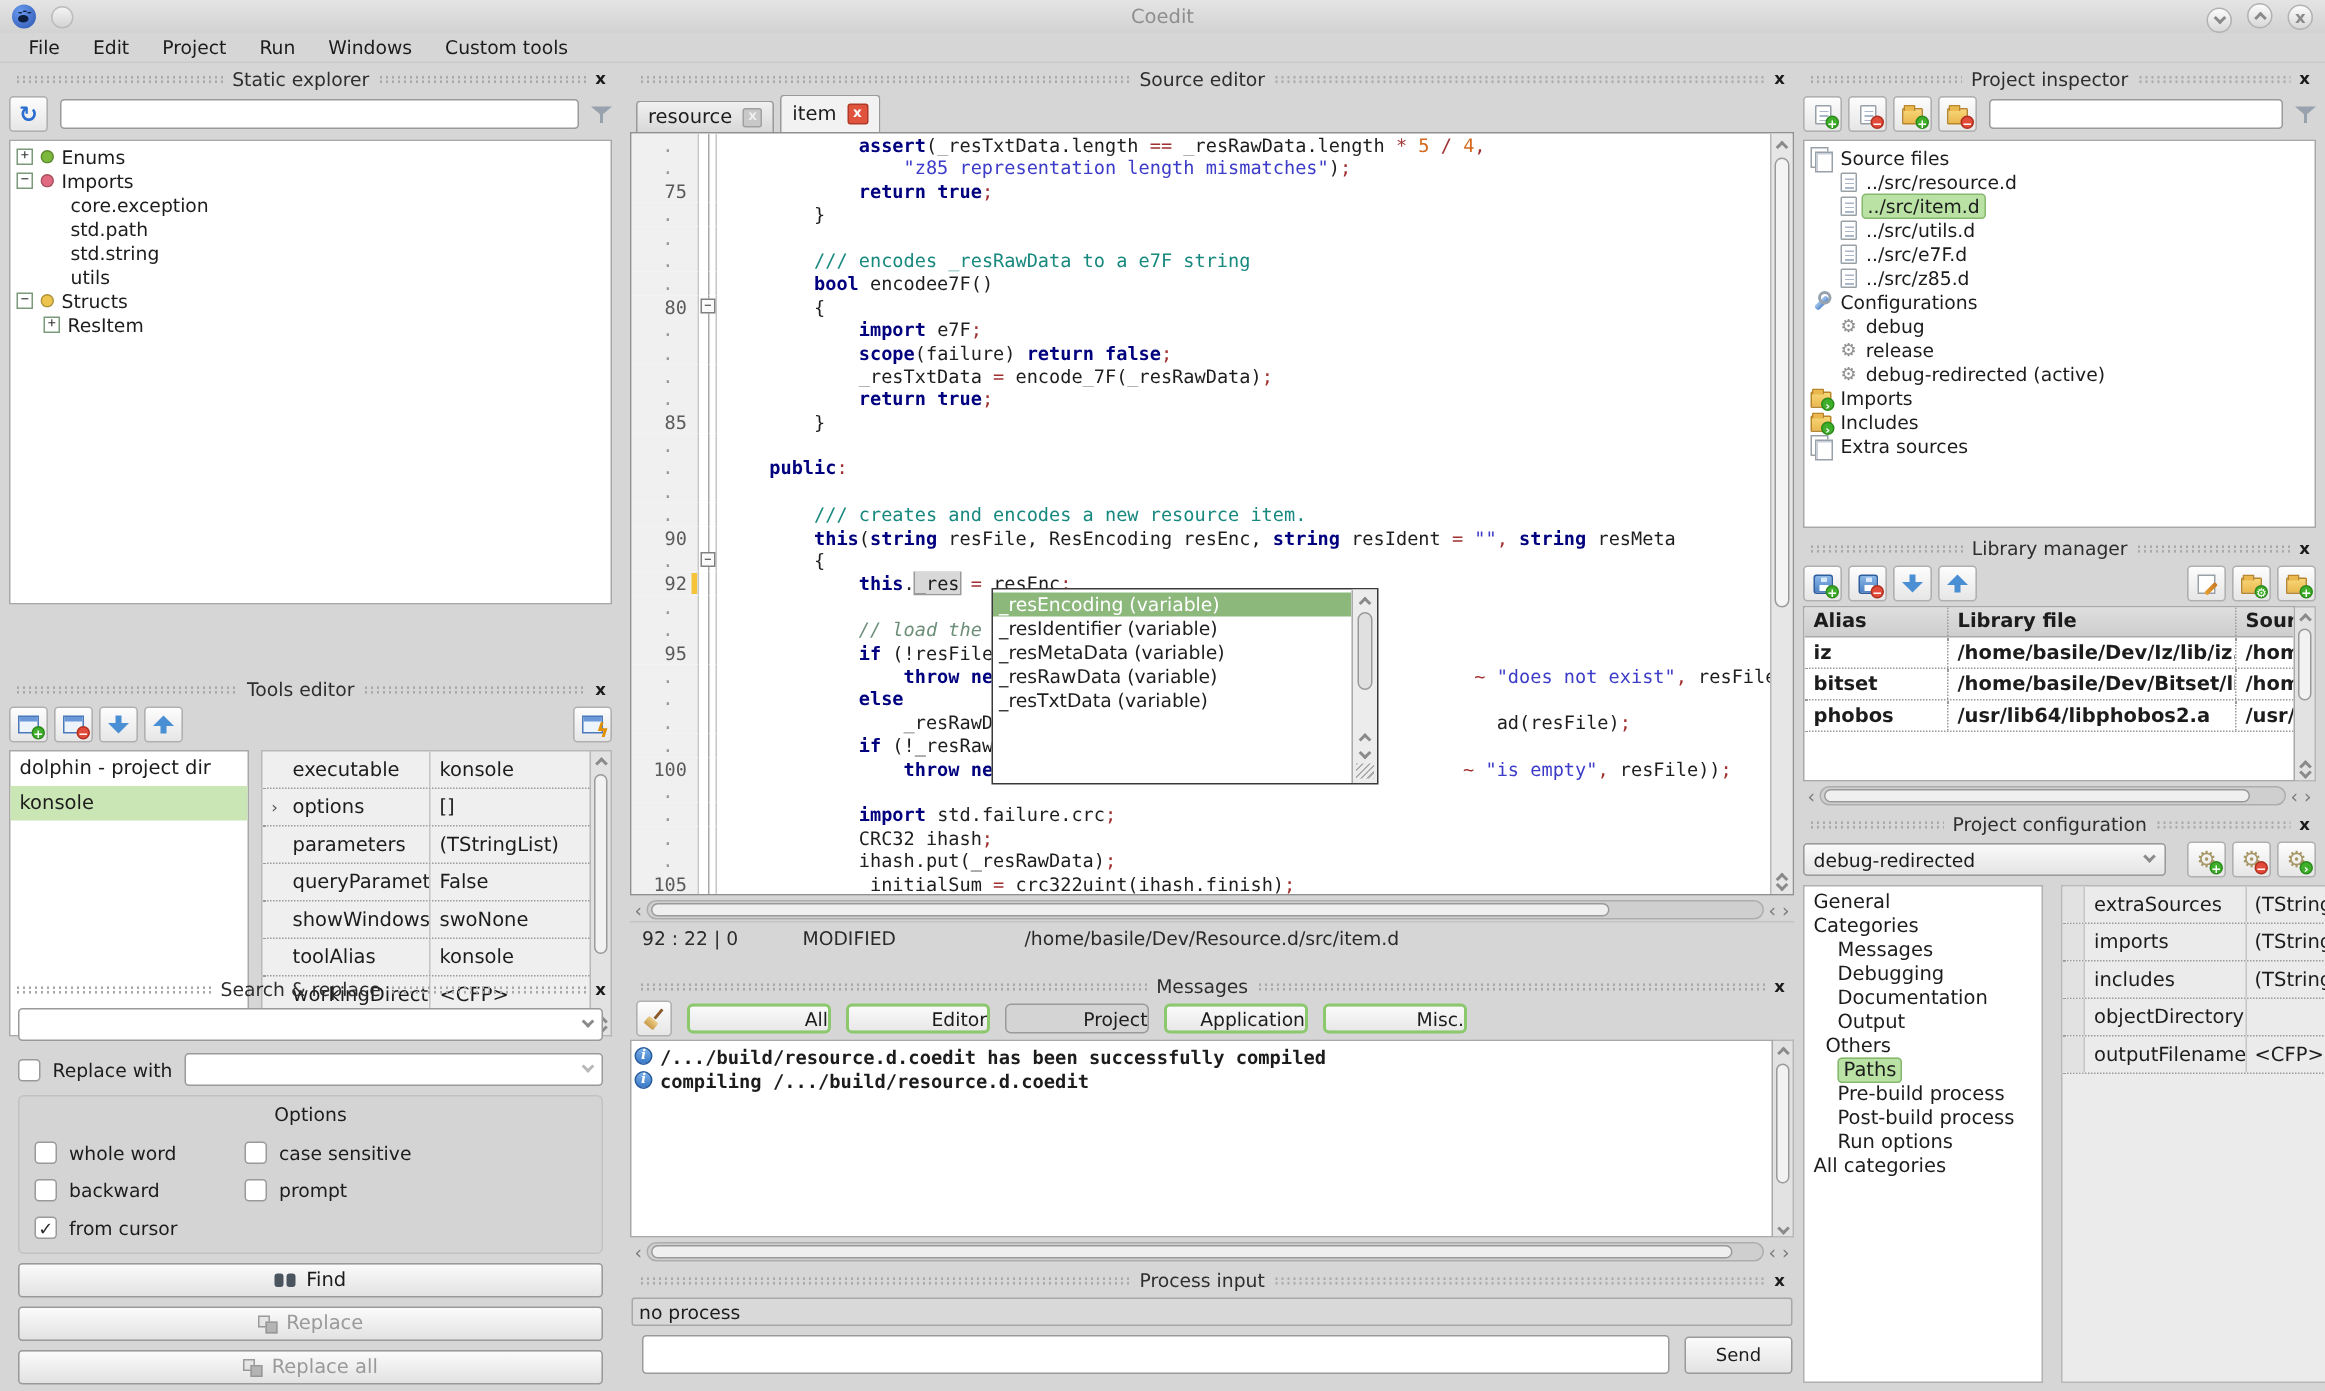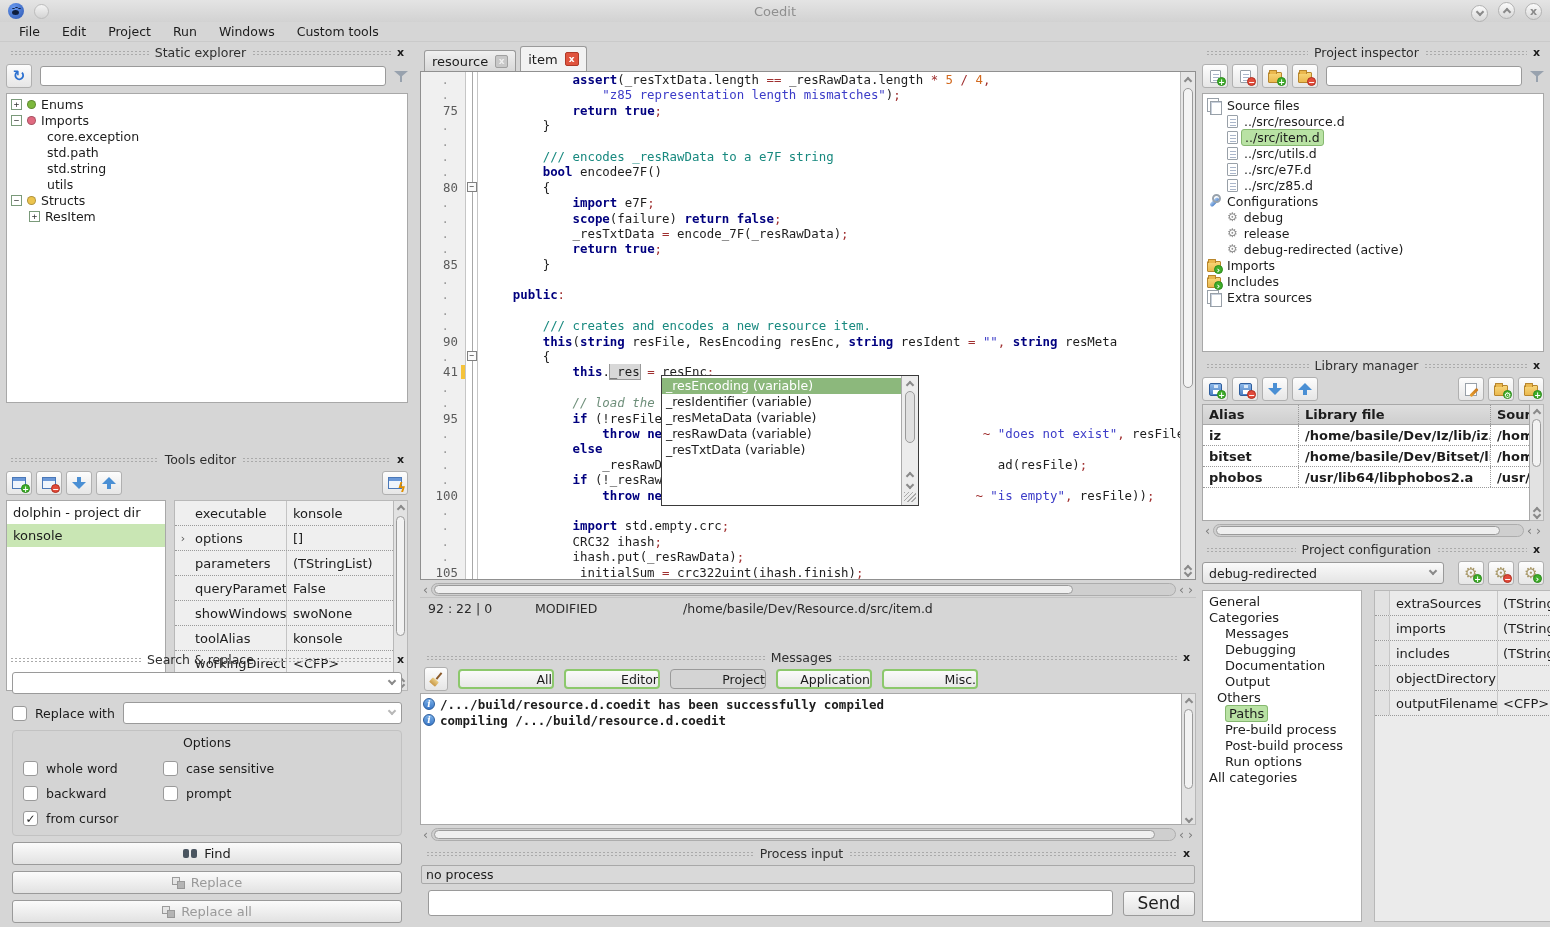--- a/index.html
+++ b/index.html
@@ -164,21 +164,21 @@
   .mbtn.active{border:1px solid #9a9a9a;background:#d4d4d4;}
   #msg-body{flex:1;display:flex;margin-top:1px;}
   #msg-list{flex:1;background:#fff;border:1px solid #a8a8a8;overflow:hidden;padding:2px 0 0 2px;}
   .mrow{display:flex;align-items:center;height:16px;font:bold 12.5px "DejaVu Sans Mono",monospace;white-space:nowrap;}
   .mrow .mt{margin-left:5px;}
   
   #process-input{left:420px;top:845px;width:776px;height:82px;}
   #pi-status{height:19px;background:#d9d9d9;border:1px solid #a8a8a8;border-radius:2px;margin:3px 1px 0 1px;line-height:17px;padding-left:4px;font-size:12.5px;}
   #pi-row{display:flex;margin:6px 1px 0 8px;align-items:center;}
   #pi-input{flex:1;height:26px;background:#fff;border:1px solid #9a9a9a;border-radius:3px;}
-  #pi-send{width:72px;height:25px;margin-left:10px;border:1px solid #9a9a9a;border-radius:3px;background:linear-gradient(#fbfbfb,#e2e2e2);display:flex;align-items:center;justify-content:center;font-size:17px;}
+  #pi-send{width:72px;height:25px;margin-left:10px;border:1px solid #9a9a9a;border-radius:3px;background:linear-gradient(#fbfbfb,#e2e2e2);display:flex;align-items:center;justify-content:center;font-size:12px;}
   
   #project-inspector{left:1200px;top:44px;width:346px;height:310px;}
   #pi-toolbar{display:flex;align-items:center;margin:3px 2px;}
   #pi-tree{flex:1;background:#fff;border:1px solid #a8a8a8;margin:2px;overflow:hidden;padding-top:3px;}
   .ptrow{display:flex;align-items:center;height:16px;white-space:nowrap;}
   .ptrow .tlabel{margin-left:6px;}
   .ptrow .tlabel.sel{background:#b9e2a4;border:1px solid #86b870;border-radius:3px;padding:0 3px;margin-left:3px;}
   
   #library-manager{left:1200px;top:357px;width:346px;height:181px;}
   #lm-toolbar{display:flex;align-items:center;margin:3px 2px;}
@@ -421,20 +421,26 @@
       <span class="ic i-rep"></span>
       <span class="bl">Replace</span>
     </div>
   <div class="btn disabled">
       <span class="ic i-rep"></span>
       <span class="bl">Replace all</span>
     </div>
 </div>
 
 <div class="panel" id="source-editor">
+  <div class="phead">
+      <span class="fill"></span>
+      <span class="ttl">Source editor</span>
+      <span class="fill"></span>
+      <span class="px"></span>
+    </div>
   <div id="tabsbar">
       <div class="tab">
         <span>resource</span>
         <span class="tclose gray">x</span>
       </div>
       <div class="tab active">
         <span>item</span>
         <span class="tclose red">x</span>
       </div>
     </div>
@@ -452,31 +458,31 @@
         <div class="ln"><span class="gnum isdot">.</span><span class="gfold"></span><span class="cline"><span class="t-i">            </span><span class="t-k">scope</span><span class="t-i">(failure) </span><span class="t-k">return</span><span class="t-i"> </span><span class="t-k">false</span><span class="t-o">;</span></span></div>
         <div class="ln"><span class="gnum isdot">.</span><span class="gfold"></span><span class="cline"><span class="t-i">            _resTxtData </span><span class="t-o">=</span><span class="t-i"> encode_7F(_resRawData)</span><span class="t-o">;</span></span></div>
         <div class="ln"><span class="gnum isdot">.</span><span class="gfold"></span><span class="cline"><span class="t-i">            </span><span class="t-k">return</span><span class="t-i"> </span><span class="t-k">true</span><span class="t-o">;</span></span></div>
         <div class="ln"><span class="gnum">85</span><span class="gfold"></span><span class="cline"><span class="t-i">        }</span></span></div>
         <div class="ln"><span class="gnum isdot">.</span><span class="gfold"></span><span class="cline"></span></div>
         <div class="ln"><span class="gnum isdot">.</span><span class="gfold"></span><span class="cline"><span class="t-i">    </span><span class="t-k">public</span><span class="t-o">:</span></span></div>
         <div class="ln"><span class="gnum isdot">.</span><span class="gfold"></span><span class="cline"></span></div>
         <div class="ln"><span class="gnum isdot">.</span><span class="gfold"></span><span class="cline"><span class="t-i">        </span><span class="t-d">/// creates and encodes a new resource item.</span></span></div>
         <div class="ln"><span class="gnum">90</span><span class="gfold"></span><span class="cline"><span class="t-i">        </span><span class="t-k">this</span><span class="t-i">(</span><span class="t-k">string</span><span class="t-i"> resFile, ResEncoding resEnc, </span><span class="t-k">string</span><span class="t-i"> resIdent </span><span class="t-o">=</span><span class="t-i"> </span><span class="t-s">""</span><span class="t-o">,</span><span class="t-i"> </span><span class="t-k">string</span><span class="t-i"> resMeta</span></span></div>
         <div class="ln"><span class="gnum isdot">.</span><span class="gfold"><span class="foldbox">−</span></span><span class="cline"><span class="t-i">        {</span></span></div>
-        <div class="ln"><span class="gnum cur">41</span><span class="gfold"></span><span class="cline"><span class="t-i">            </span><span class="t-k">this</span><span class="t-i">.</span><span class="t-b">_res</span><span class="t-i"> </span><span class="t-o">=</span><span class="t-i"> resEnc</span><span class="t-o">;</span></span></div>
+        <div class="ln"><span class="gnum cur">92</span><span class="gfold"></span><span class="cline"><span class="t-i">            </span><span class="t-k">this</span><span class="t-i">.</span><span class="t-b">_res</span><span class="t-i"> </span><span class="t-o">=</span><span class="t-i"> resEnc</span><span class="t-o">;</span></span></div>
         <div class="ln"><span class="gnum isdot">.</span><span class="gfold"></span><span class="cline"></span></div>
         <div class="ln"><span class="gnum isdot">.</span><span class="gfold"></span><span class="cline"><span class="t-i">            </span><span class="t-c">// load the file and check it</span></span></div>
         <div class="ln"><span class="gnum">95</span><span class="gfold"></span><span class="cline"><span class="t-i">            </span><span class="t-k">if</span><span class="t-i"> (!resFile.exists)</span></span></div>
         <div class="ln"><span class="gnum isdot">.</span><span class="gfold"></span><span class="cline"><span class="t-i">                </span><span class="t-k">throw</span><span class="t-i"> </span><span class="t-k">new</span><span class="t-i"> Exception(format(msg</span><span class="t-i">                     </span><span class="t-o">~</span><span class="t-i"> </span><span class="t-s">"does not exist"</span><span class="t-o">,</span><span class="t-i"> resFile))</span></span></div>
         <div class="ln"><span class="gnum isdot">.</span><span class="gfold"></span><span class="cline"><span class="t-i">            </span><span class="t-k">else</span></span></div>
         <div class="ln"><span class="gnum isdot">.</span><span class="gfold"></span><span class="cline"><span class="t-i">                _resRawData </span><span class="t-o">=</span><span class="t-i"> cast(ubyte[]) std.file.re</span><span class="t-i">              </span><span class="t-i">ad(resFile)</span><span class="t-o">;</span></span></div>
         <div class="ln"><span class="gnum isdot">.</span><span class="gfold"></span><span class="cline"><span class="t-i">            </span><span class="t-k">if</span><span class="t-i"> (!_resRawData.length)</span></span></div>
         <div class="ln"><span class="gnum">100</span><span class="gfold"></span><span class="cline"><span class="t-i">                </span><span class="t-k">throw</span><span class="t-i"> </span><span class="t-k">new</span><span class="t-i"> Exception(format(msg</span><span class="t-i">                    </span><span class="t-o">~</span><span class="t-i"> </span><span class="t-s">"is empty"</span><span class="t-o">,</span><span class="t-i"> resFile))</span><span class="t-o">;</span></span></div>
         <div class="ln"><span class="gnum isdot">.</span><span class="gfold"></span><span class="cline"></span></div>
-        <div class="ln"><span class="gnum isdot">.</span><span class="gfold"></span><span class="cline"><span class="t-i">            </span><span class="t-k">import</span><span class="t-i"> std.empty.crc</span><span class="t-o">;</span></span></div>
+        <div class="ln"><span class="gnum isdot">.</span><span class="gfold"></span><span class="cline"><span class="t-i">            </span><span class="t-k">import</span><span class="t-i"> std.failure.crc</span><span class="t-o">;</span></span></div>
         <div class="ln"><span class="gnum isdot">.</span><span class="gfold"></span><span class="cline"><span class="t-i">            CRC32 ihash</span><span class="t-o">;</span></span></div>
         <div class="ln"><span class="gnum isdot">.</span><span class="gfold"></span><span class="cline"><span class="t-i">            ihash.put(_resRawData)</span><span class="t-o">;</span></span></div>
         <div class="ln"><span class="gnum">105</span><span class="gfold"></span><span class="cline"><span class="t-i">            _initialSum </span><span class="t-o">=</span><span class="t-i"> crc322uint(ihash.finish)</span><span class="t-o">;</span></span></div>
       </div>
     <div id="ed-vscroll">
         <span class="chv up"></span>
         <span class="thumb"></span>
         <span class="sp"></span>
         <span class="chv up"></span>
         <span class="chv down"></span>

